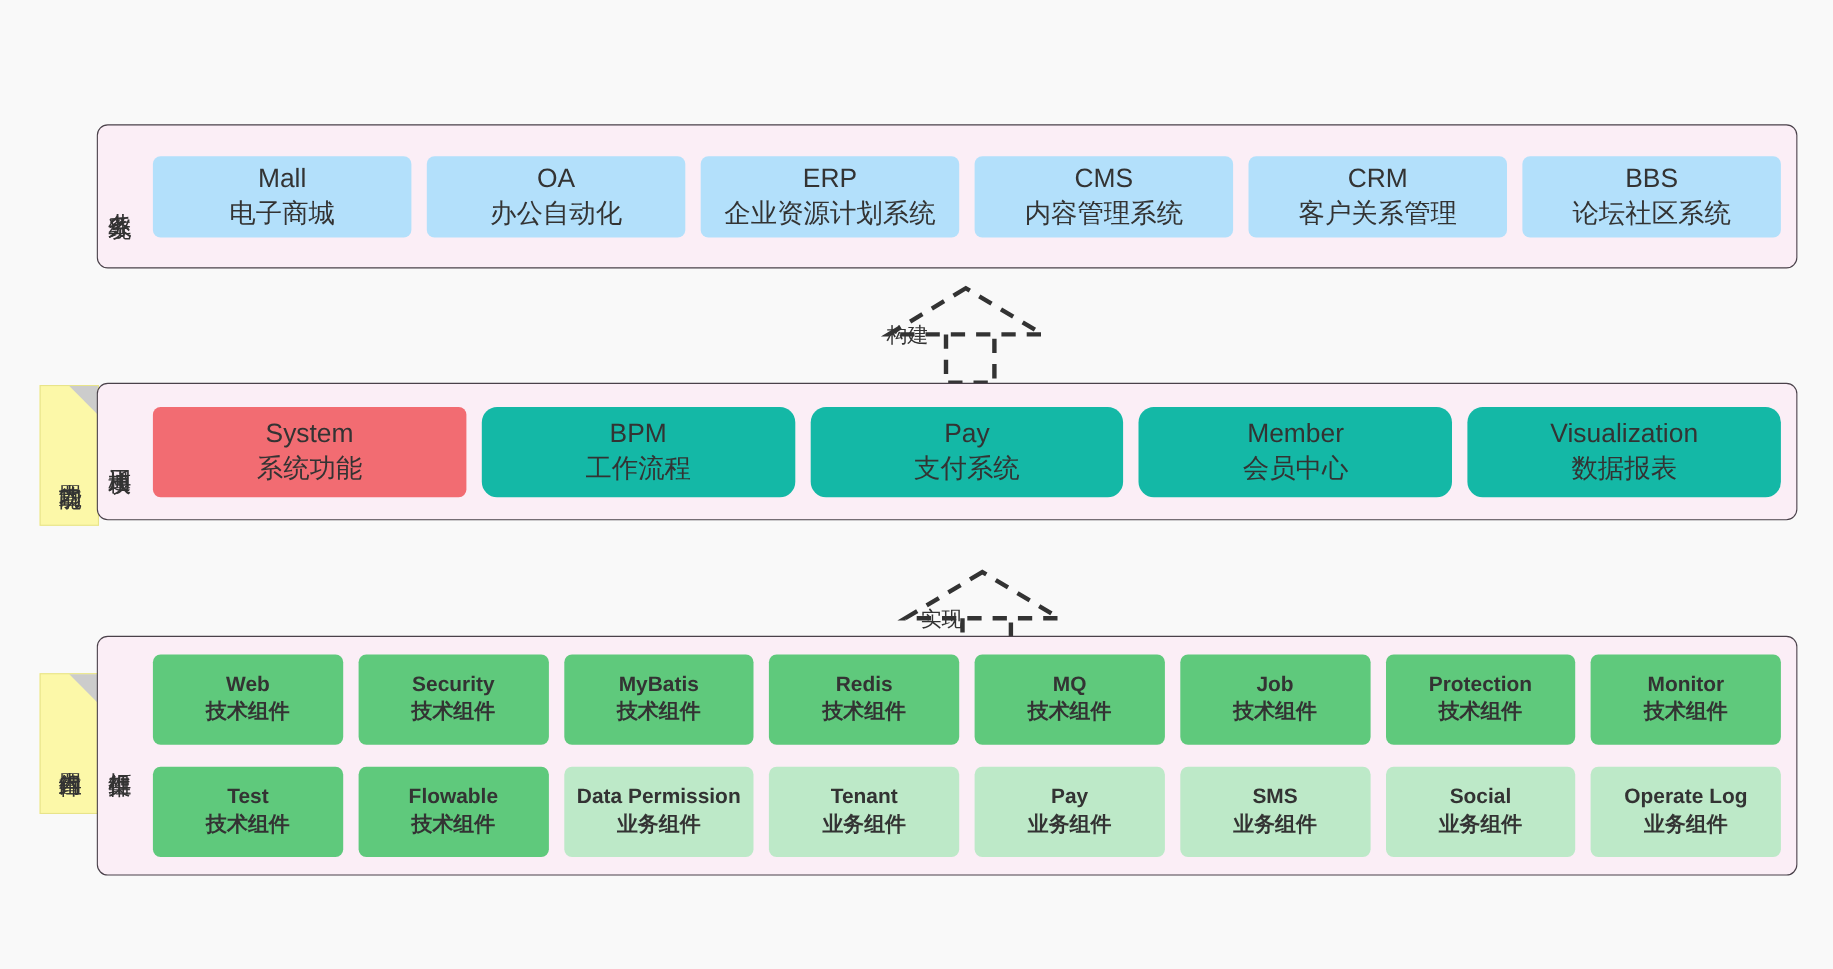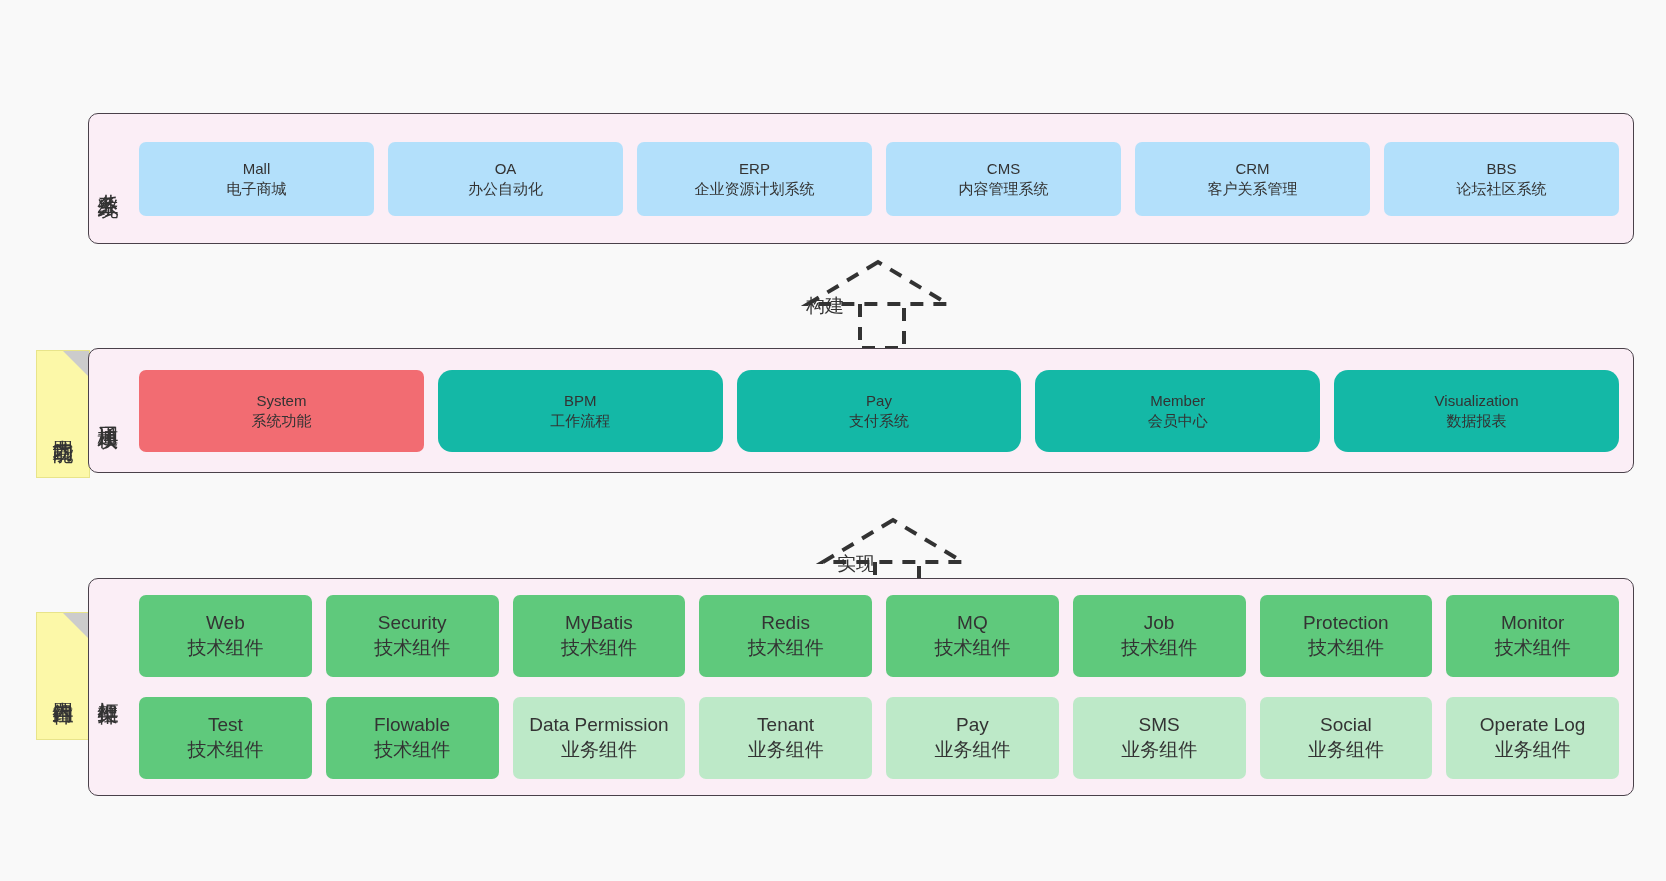--- a/index.html
+++ b/index.html
@@ -59,21 +59,21 @@
   }
 
   
   .card {
     border-radius: 7px;
     display: flex;
     flex-direction: column;
     align-items: center;
     justify-content: center;
     text-align: center;
-    font-size: 15px;
+    font-size: 24px;
     line-height: 1.3;
     color: #333333;
     box-sizing: border-box;
     padding: 4px 6px;
   }
   .card .en { white-space: nowrap; }
   .card .cn { white-space: nowrap; }
   .card.wrap-en .en { white-space: normal; }
 
   
@@ -97,20 +97,21 @@
 
   
   .fw-panel { left: 88px; top: 578px; width: 1546px; height: 218px; }
   .fw-panel .cards-area {
     flex-direction: column;
     justify-content: center;
     gap: 20px;
     padding-left: 12px;
     padding-top: 6px;
     padding-bottom: 6px;
+    font-weight: bold;
   }
   .card.fw {
     height: 82px;
     flex: 1 1 0;
     font-size: 19px;
   }
   .card.fw.tech { background: #5fc97c; }
   .card.fw.biz2 { background: #bde9c8; }
 
   

